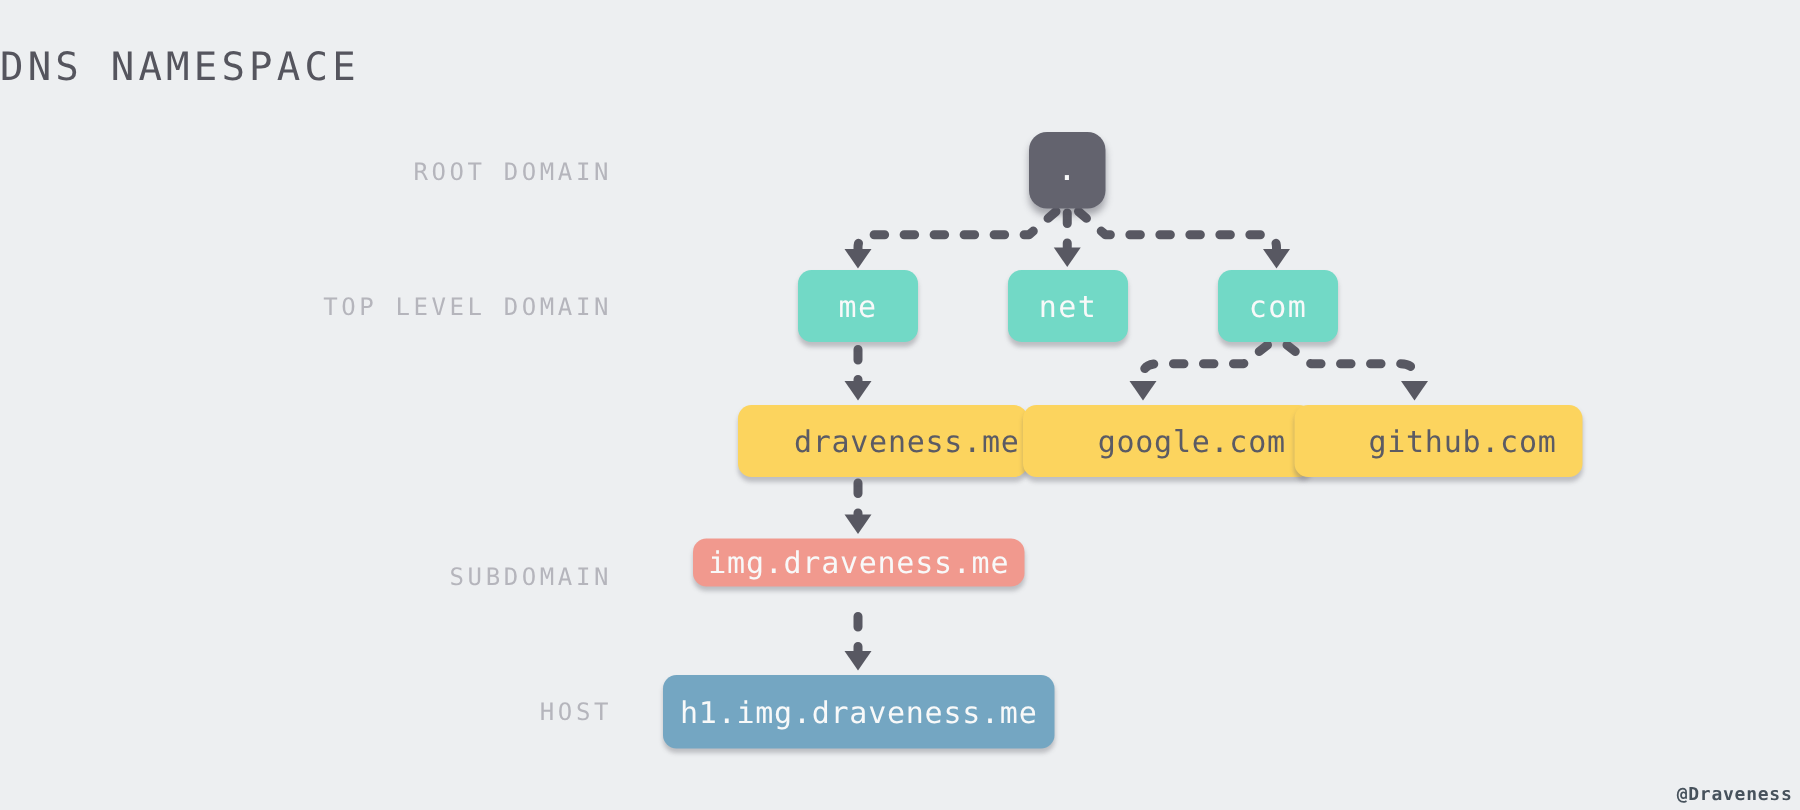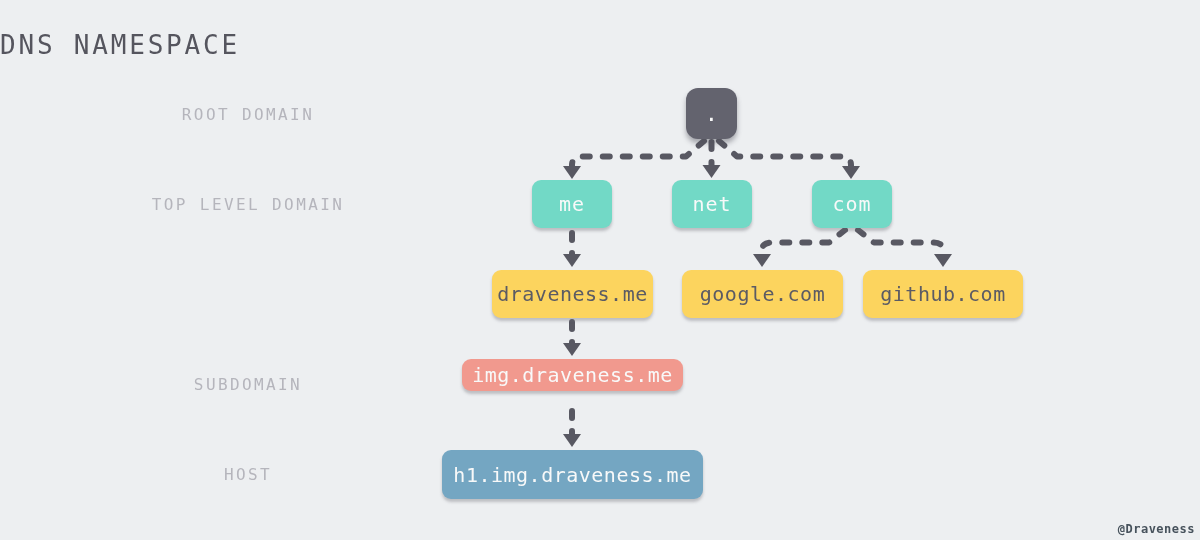--- a/index.html
+++ b/index.html
@@ -12,24 +12,23 @@
   }
   .title{
     position:absolute;top:30px;left:0;width:1200px;
     text-align:left;
     font-size:26px;font-weight:400;letter-spacing:2.8px;
     color:var(--title_text,#55555e);
   }
   .row-label{
     position:absolute;
     width:408px;left:0;height:22px;line-height:22px;
-    text-align:center;
+    text-align:right;
     font-size:16px;letter-spacing:2.4px;
     color:var(--label_text,#b5b5bc);
-    padding-left:44px;
   }
   .node{
     position:absolute;
     display:flex;align-items:center;justify-content:center;
     font-size:20px;
     border-radius:9px;
     box-shadow:0 3px 3px rgba(99,99,110,0.35);
     letter-spacing:0.5px;
   }
   .node.root{
@@ -40,20 +39,21 @@
     font-size:22px;
   }
   .node.tld{
     background:var(--tld_fill,#72d9c6);
     color:var(--text_light,#f8f9f9);
     letter-spacing:1px;
   }
   .node.sld{
     background:var(--sld_fill,#fcd45e);
     color:var(--text_dark,#5b5b64);
+    padding-left:32px;
   }
   .node.sub{
     background:var(--sub_fill,#f1998e);
     color:var(--text_light,#f8f9f9);
   }
   .node.host{
     background:var(--host_fill,#74a6c2);
     color:var(--text_light,#f8f9f9);
   }
   .edges{

